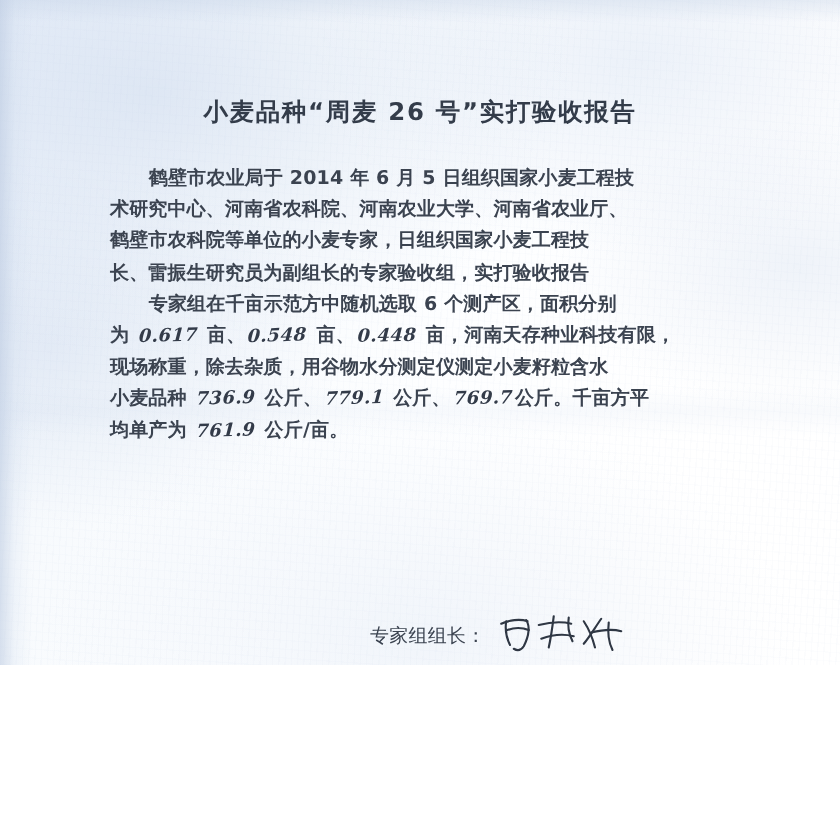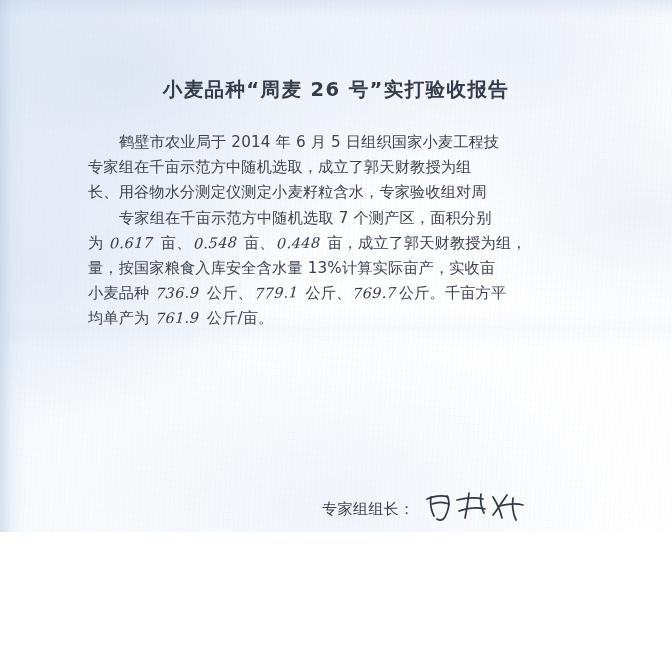--- a/index.html
+++ b/index.html
@@ -86,20 +86,21 @@
     width: 494px;
   }
   .line {
     height: 25.2px;
     line-height: 25.2px;
     font-family: "DejaVu Sans", "Liberation Sans", sans-serif;
     font-size: 15.2px;
     letter-spacing: 0.15px;
     color: #3b4350;
     white-space: nowrap;
+    font-weight: bold;
   }
   .line.indent { padding-left: 31px; }
 
   
   .hand {
     font-family: "DejaVu Serif", "Liberation Serif", serif;
     font-style: italic;
     font-size: 14.5px;
     color: #333b49;
     letter-spacing: 0.4px;
@@ -112,21 +113,21 @@
 
   
   .sig-row {
     position: absolute;
     font-family: "DejaVu Sans", "Liberation Sans", sans-serif;
     font-size: 15.2px;
     color: #3b4350;
     white-space: nowrap;
     letter-spacing: 0.2px;
   }
-  .sig-leader { left: 322px; top: 490px; }
+  .sig-leader { left: 296px; top: 490px; }
   .sig-deputy { left: 340px; top: 533px; }
   .sig-date   { left: 352px; top: 575px; font-weight: bold; }
 
   .sig-label { vertical-align: middle; }
 
   .signature-ink {
     display: inline-block;
     vertical-align: middle;
     margin-left: 4px;
   }
@@ -146,34 +147,35 @@
   <div class="paper-edge-top"></div>
   <div class="paper-crease"></div>
 
   <div class="content">
 
     <div class="doc-title">小麦品种“周麦 26 号”实打验收报告</div>
 
     <div class="body-block">
 
       <div class="line indent">鹤壁市农业局于 2014 年 6 月 5 日组织国家小麦工程技</div>
-      <div class="line">专家组在千亩示范方中随机选取，成立了郭天财教授为组</div>
-      <div class="line">长、用谷物水分测定仪测定小麦籽粒含水，专家验收组对周</div>
-
-      <div class="line indent">专家组在千亩示范方中随机选取 7 个测产区，面积分别</div>
+      <div class="line">术研究中心、河南省农科院、河南农业大学、河南省农业厅、</div>
+      <div class="line">鹤壁市农科院等单位的小麦专家，日组织国家小麦工程技</div>
+      <div class="line">长、雷振生研究员为副组长的专家验收组，实打验收报告</div>
+
+      <div class="line indent">专家组在千亩示范方中随机选取 6 个测产区，面积分别</div>
 
       <div class="line">
         <span>为</span>
         <span class="hand">0.617</span>
         <span>亩</span><span>、</span><span class="hand h2">0.548</span>
         <span>亩</span><span>、</span><span class="hand h3">0.448</span>
-        <span>亩</span><span>，成立了郭天财教授为组，</span>
+        <span>亩</span><span>，河南天存种业科技有限，</span>
       </div>
 
-      <div class="line">量，按国家粮食入库安全含水量 13%计算实际亩产，实收亩</div>
+      <div class="line">现场称重，除去杂质，用谷物水分测定仪测定小麦籽粒含水</div>
 
       <div class="line">
         <span>小麦品种</span>
         <span class="hand">736.9</span>
         <span>公斤</span><span>、</span><span class="hand h2">779.1</span>
         <span>公斤</span><span>、</span><span class="hand h3">769.7</span><span>公斤</span><span>。千亩方平</span>
       </div>
 
       <div class="line">
         <span>均单产为</span>

